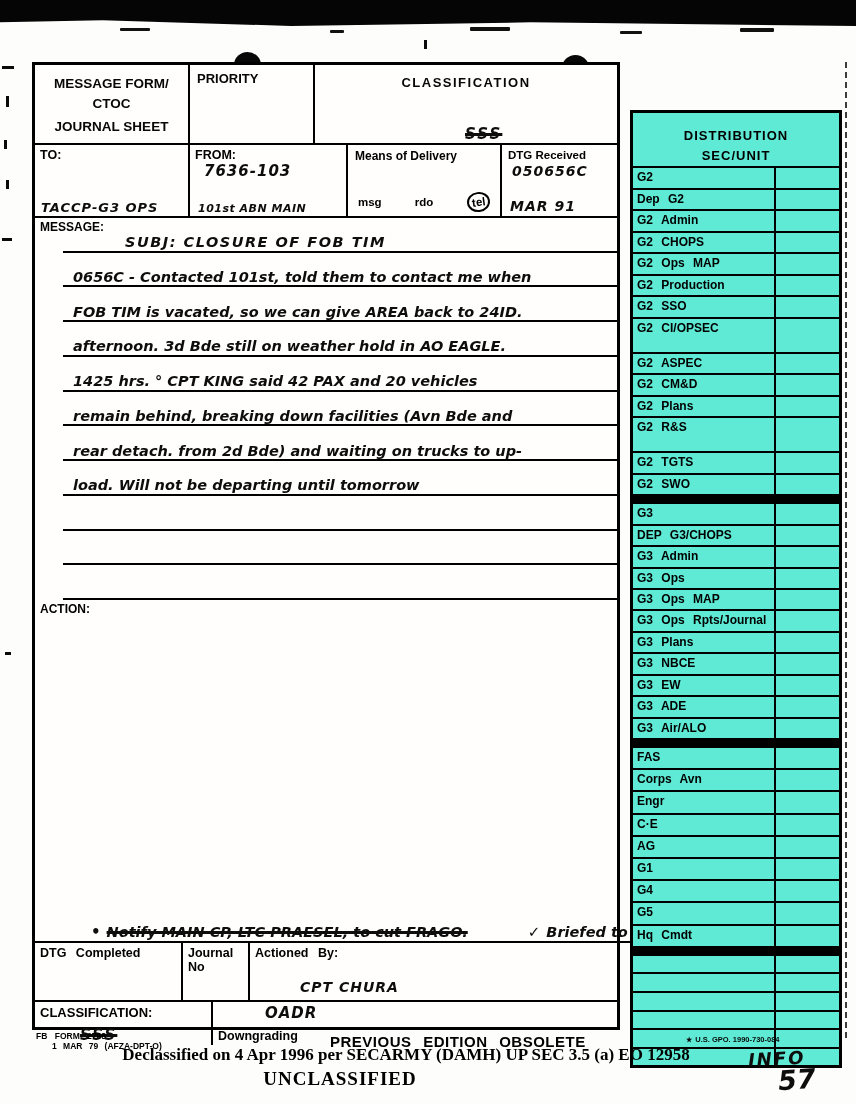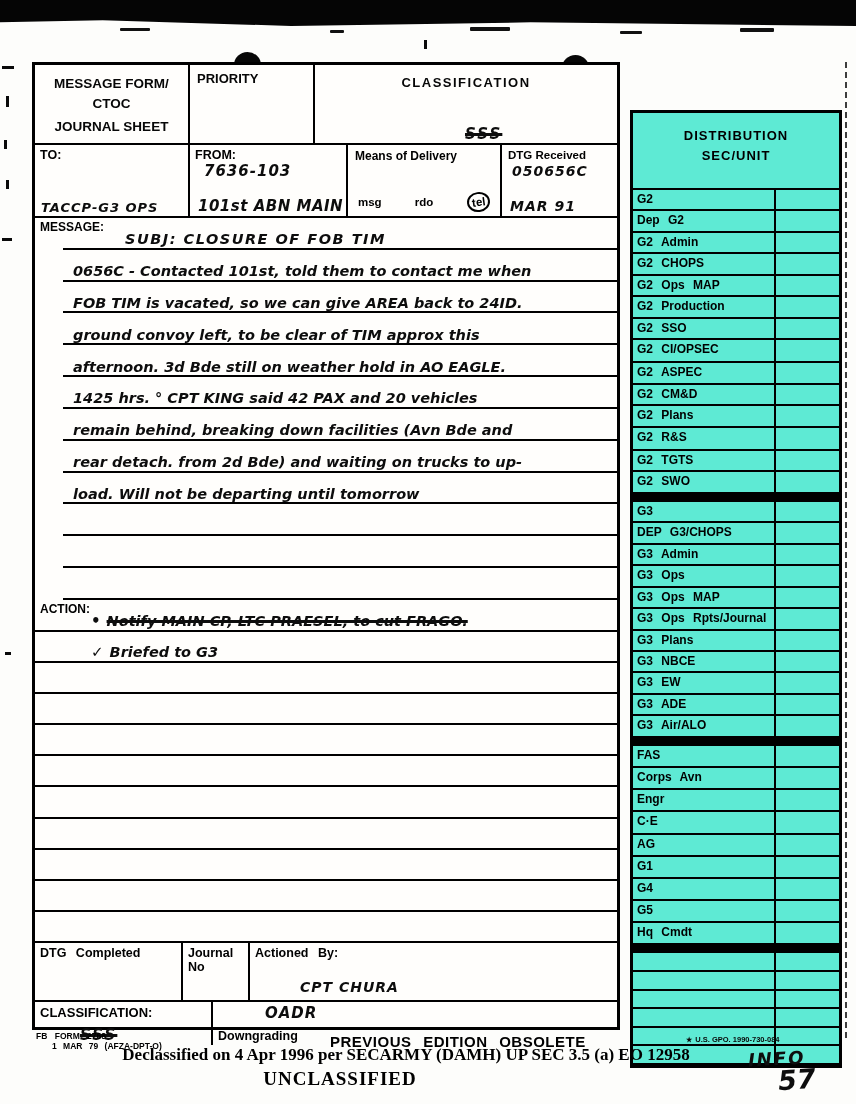--- a/index.html
+++ b/index.html
@@ -31,21 +31,21 @@
   .class-hand{position:absolute;left:150px;bottom:0px;font-size:15px;letter-spacing:2px;}
 
   .info-row{height:73px;border-bottom:2px solid #000;}
   .to-cell{width:155px;}
   .from-cell{width:158px;}
   .means-cell{width:154px;}
   .dtg-cell{flex:1;}
   .corner-lbl{position:absolute;left:5px;top:3px;font-size:12.5px;font-weight:bold;}
   .to-hand{position:absolute;left:6px;bottom:1px;font-size:13px;letter-spacing:1px;}
   .from-hand1{position:absolute;left:14px;top:17px;font-size:15px;letter-spacing:1px;}
-  .from-hand2{position:absolute;left:8px;bottom:1px;font-size:15px;letter-spacing:.5px;}
+  .from-hand2{position:absolute;left:8px;bottom:1px;font-size:11px;letter-spacing:.5px;}
   .means-lbl{position:absolute;left:7px;top:4px;font-size:12px;font-weight:bold;}
   .means-opts{position:absolute;left:0;right:0;bottom:4px;display:flex;justify-content:space-between;
               padding:0 10px;font-size:11.5px;font-weight:bold;align-items:center;}
   .opt-circled{border:2px solid #000;border-radius:50%;padding:2px 3px;transform:rotate(-8deg);}
   .dtgr-lbl{position:absolute;left:6px;top:4px;font-size:11.5px;font-weight:bold;}
   .dtgr-hand1{position:absolute;left:10px;top:18px;font-size:14px;letter-spacing:1px;}
   .dtgr-hand2{position:absolute;left:8px;bottom:2px;font-size:14px;letter-spacing:1px;}
 
   .msg-box{height:382px;display:flex;flex-direction:column;position:relative;}
   .msg-lbl{position:absolute;left:5px;top:2px;font-size:12px;font-weight:bold;background:transparent;z-index:2;}
@@ -171,23 +171,20 @@
           <div class="rule-row " style="padding-left: 0px;">
             <span class="hand msg-first">SUBJ: CLOSURE OF FOB TIM</span>
           </div>
           <div class="rule-row">
             <span class="hand">0656C - Contacted 101st, told them to contact me when</span>
           </div>
           <div class="rule-row">
             <span class="hand">FOB TIM is vacated, so we can give AREA back to 24ID.</span>
           </div>
           <div class="rule-row">
-            <span class="hand">ground convoy left, to be clear of TIM approx this</span>
-          </div>
-          <div class="rule-row">
             <span class="hand">afternoon. 3d Bde still on weather hold in AO EAGLE.</span>
           </div>
           <div class="rule-row">
             <span class="hand">1425 hrs. ° CPT KING said 42 PAX and 20 vehicles</span>
           </div>
           <div class="rule-row">
             <span class="hand">remain behind, breaking down facilities (Avn Bde and</span>
           </div>
           <div class="rule-row">
             <span class="hand">rear detach. from 2d Bde) and waiting on trucks to up-</span>
@@ -196,21 +193,21 @@
             <span class="hand">load. Will not be departing until tomorrow</span>
           </div>
           <div class="rule-row"></div>
           <div class="rule-row"></div>
           <div class="rule-row"></div>
         </div>
     </div>
 
     <div class="act-box">
       <span class="act-lbl">ACTION:</span>
-      <div id="action-rows" style="display:flex;flex-direction:column;flex:1;">
+      <div id="action-rows" style="display:flex;flex-direction:row;flex:1;">
           <div class="rule-row act-row0">
             <span class="hand act-indent"><span class="act-prefix">•</span><span class="struck">Notify MAIN CP, LTC PRAESEL, to cut FRAGO.</span></span>
           </div>
           <div class="rule-row">
             <span class="hand act-indent"><span class="act-prefix">✓</span><span>Briefed to G3</span></span>
           </div>
           <div class="rule-row"></div>
           <div class="rule-row"></div>
           <div class="rule-row"></div>
           <div class="rule-row"></div>
@@ -274,37 +271,37 @@
           <div class="dist-check"></div>
         </div>
         <div class="dist-row" style="height: 21.5px;">
           <div class="dist-label">G2 Production</div>
           <div class="dist-check"></div>
         </div>
         <div class="dist-row" style="height: 21.5px;">
           <div class="dist-label">G2 SSO</div>
           <div class="dist-check"></div>
         </div>
-        <div class="dist-row" style="height: 23px;">
+        <div class="dist-row" style="height: 35px;">
           <div class="dist-label">G2 CI/OPSEC</div>
           <div class="dist-check"></div>
         </div>
         <div class="dist-row" style="height: 21.5px;">
           <div class="dist-label">G2 ASPEC</div>
           <div class="dist-check"></div>
         </div>
         <div class="dist-row" style="height: 21.5px;">
           <div class="dist-label">G2 CM&amp;D</div>
           <div class="dist-check"></div>
         </div>
         <div class="dist-row" style="height: 21.5px;">
           <div class="dist-label">G2 Plans</div>
           <div class="dist-check"></div>
         </div>
-        <div class="dist-row" style="height: 23px;">
+        <div class="dist-row" style="height: 35px;">
           <div class="dist-label">G2 R&amp;S</div>
           <div class="dist-check"></div>
         </div>
         <div class="dist-row" style="height: 21.5px;">
           <div class="dist-label">G2 TGTS</div>
           <div class="dist-check"></div>
         </div>
         <div class="dist-row" style="height: 21.5px;">
           <div class="dist-label">G2 SWO</div>
           <div class="dist-check"></div>

